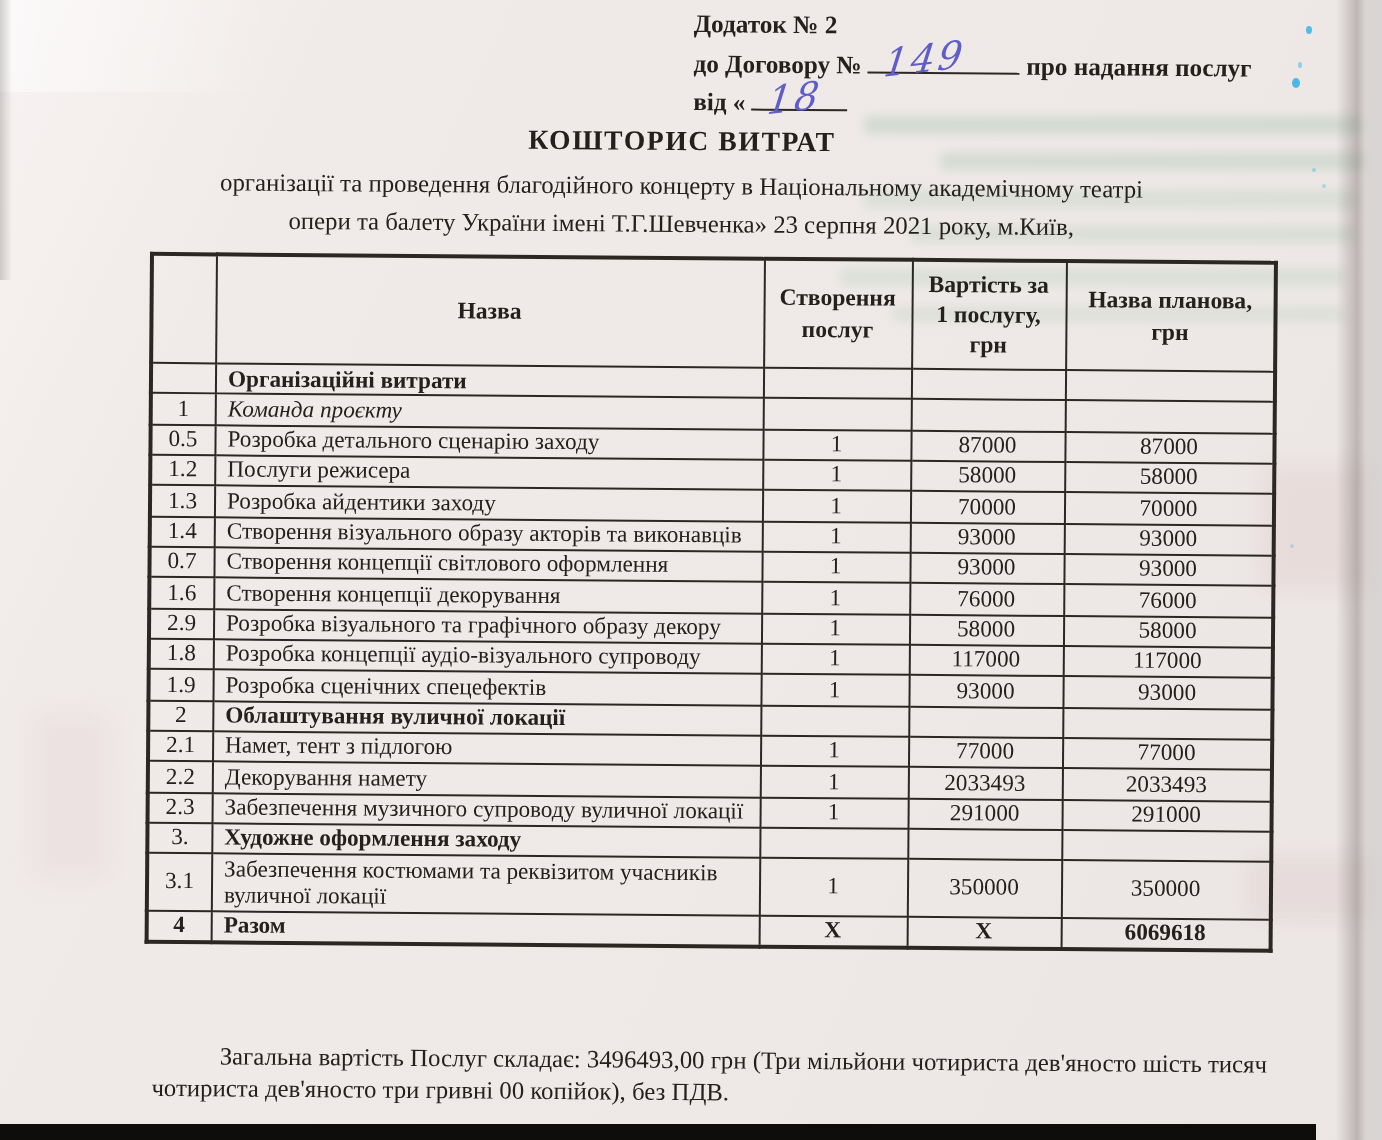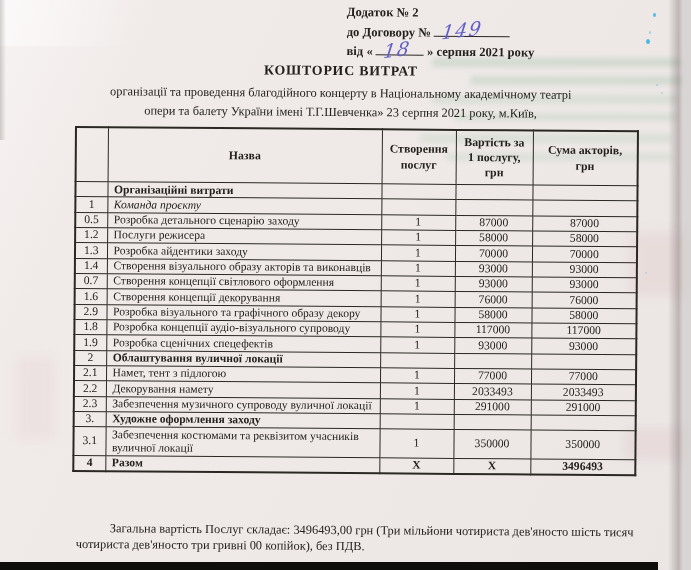--- a/index.html
+++ b/index.html
@@ -98,25 +98,25 @@
 <div class="speck sp5"></div>
 <div class="speck sp6"></div>
 
 <div class="content">
 
   <div class="doc-header">
     <div>Додаток № 2</div>
     <div>
       <span>до Договору №</span>
       <span class="hw-slot num"><span class="hw">149</span></span>
+      <span>про надання послуг</span>
     </div>
     <div>
       <span>від «</span>
       <span class="hw-slot day"><span class="hw">18</span></span>
-      <span>» серпня 2021 року</span>
     </div>
   </div>
 
   <div class="doc-title">КОШТОРИС ВИТРАТ</div>
   <div class="doc-subtitle">
     <div>організації та проведення благодійного концерту в Національному академічному театрі</div>
     <div>опери та балету України імені Т.Г.Шевченка» 23 серпня 2021 року, м.Київ,</div>
   </div>
 
   <table class="cost">
@@ -126,21 +126,21 @@
         <col style="width:74px">
       <col style="width:77px">
         <col style="width:105px">
     </colgroup>
     <thead>
       <tr>
         <th></th>
         <th>Назва</th>
         <th>Створення послуг</th>
         <th>Вартість за 1 послугу, грн</th>
-        <th>Сума акторів, грн</th>
+        <th>Назва планова, грн</th>
       </tr>
     </thead>
     <tbody>
         <tr class="section">
           <td></td>
           <td>Організаційні витрати</td>
           <td></td>
           <td></td>
           <td></td>
         </tr>
@@ -254,21 +254,21 @@
           <td>Забезпечення костюмами та реквізитом учасників вуличної локації</td>
           <td>1</td>
           <td>350000</td>
           <td>350000</td>
         </tr>
         <tr class="total">
           <td>4</td>
           <td>Разом</td>
           <td>X</td>
           <td>X</td>
-          <td>3496493</td>
+          <td>6069618</td>
         </tr>
       </tbody>
   </table>
 
   <div class="doc-footer">Загальна вартість Послуг складає: 3496493,00 грн (Три мільйони чотириста дев'яносто шість тисяч чотириста дев'яносто три гривні 00 копійок), без ПДВ.</div>
 
 </div>
 
 <div class="edge-shadow"></div>
 <div class="black-bar"></div>

